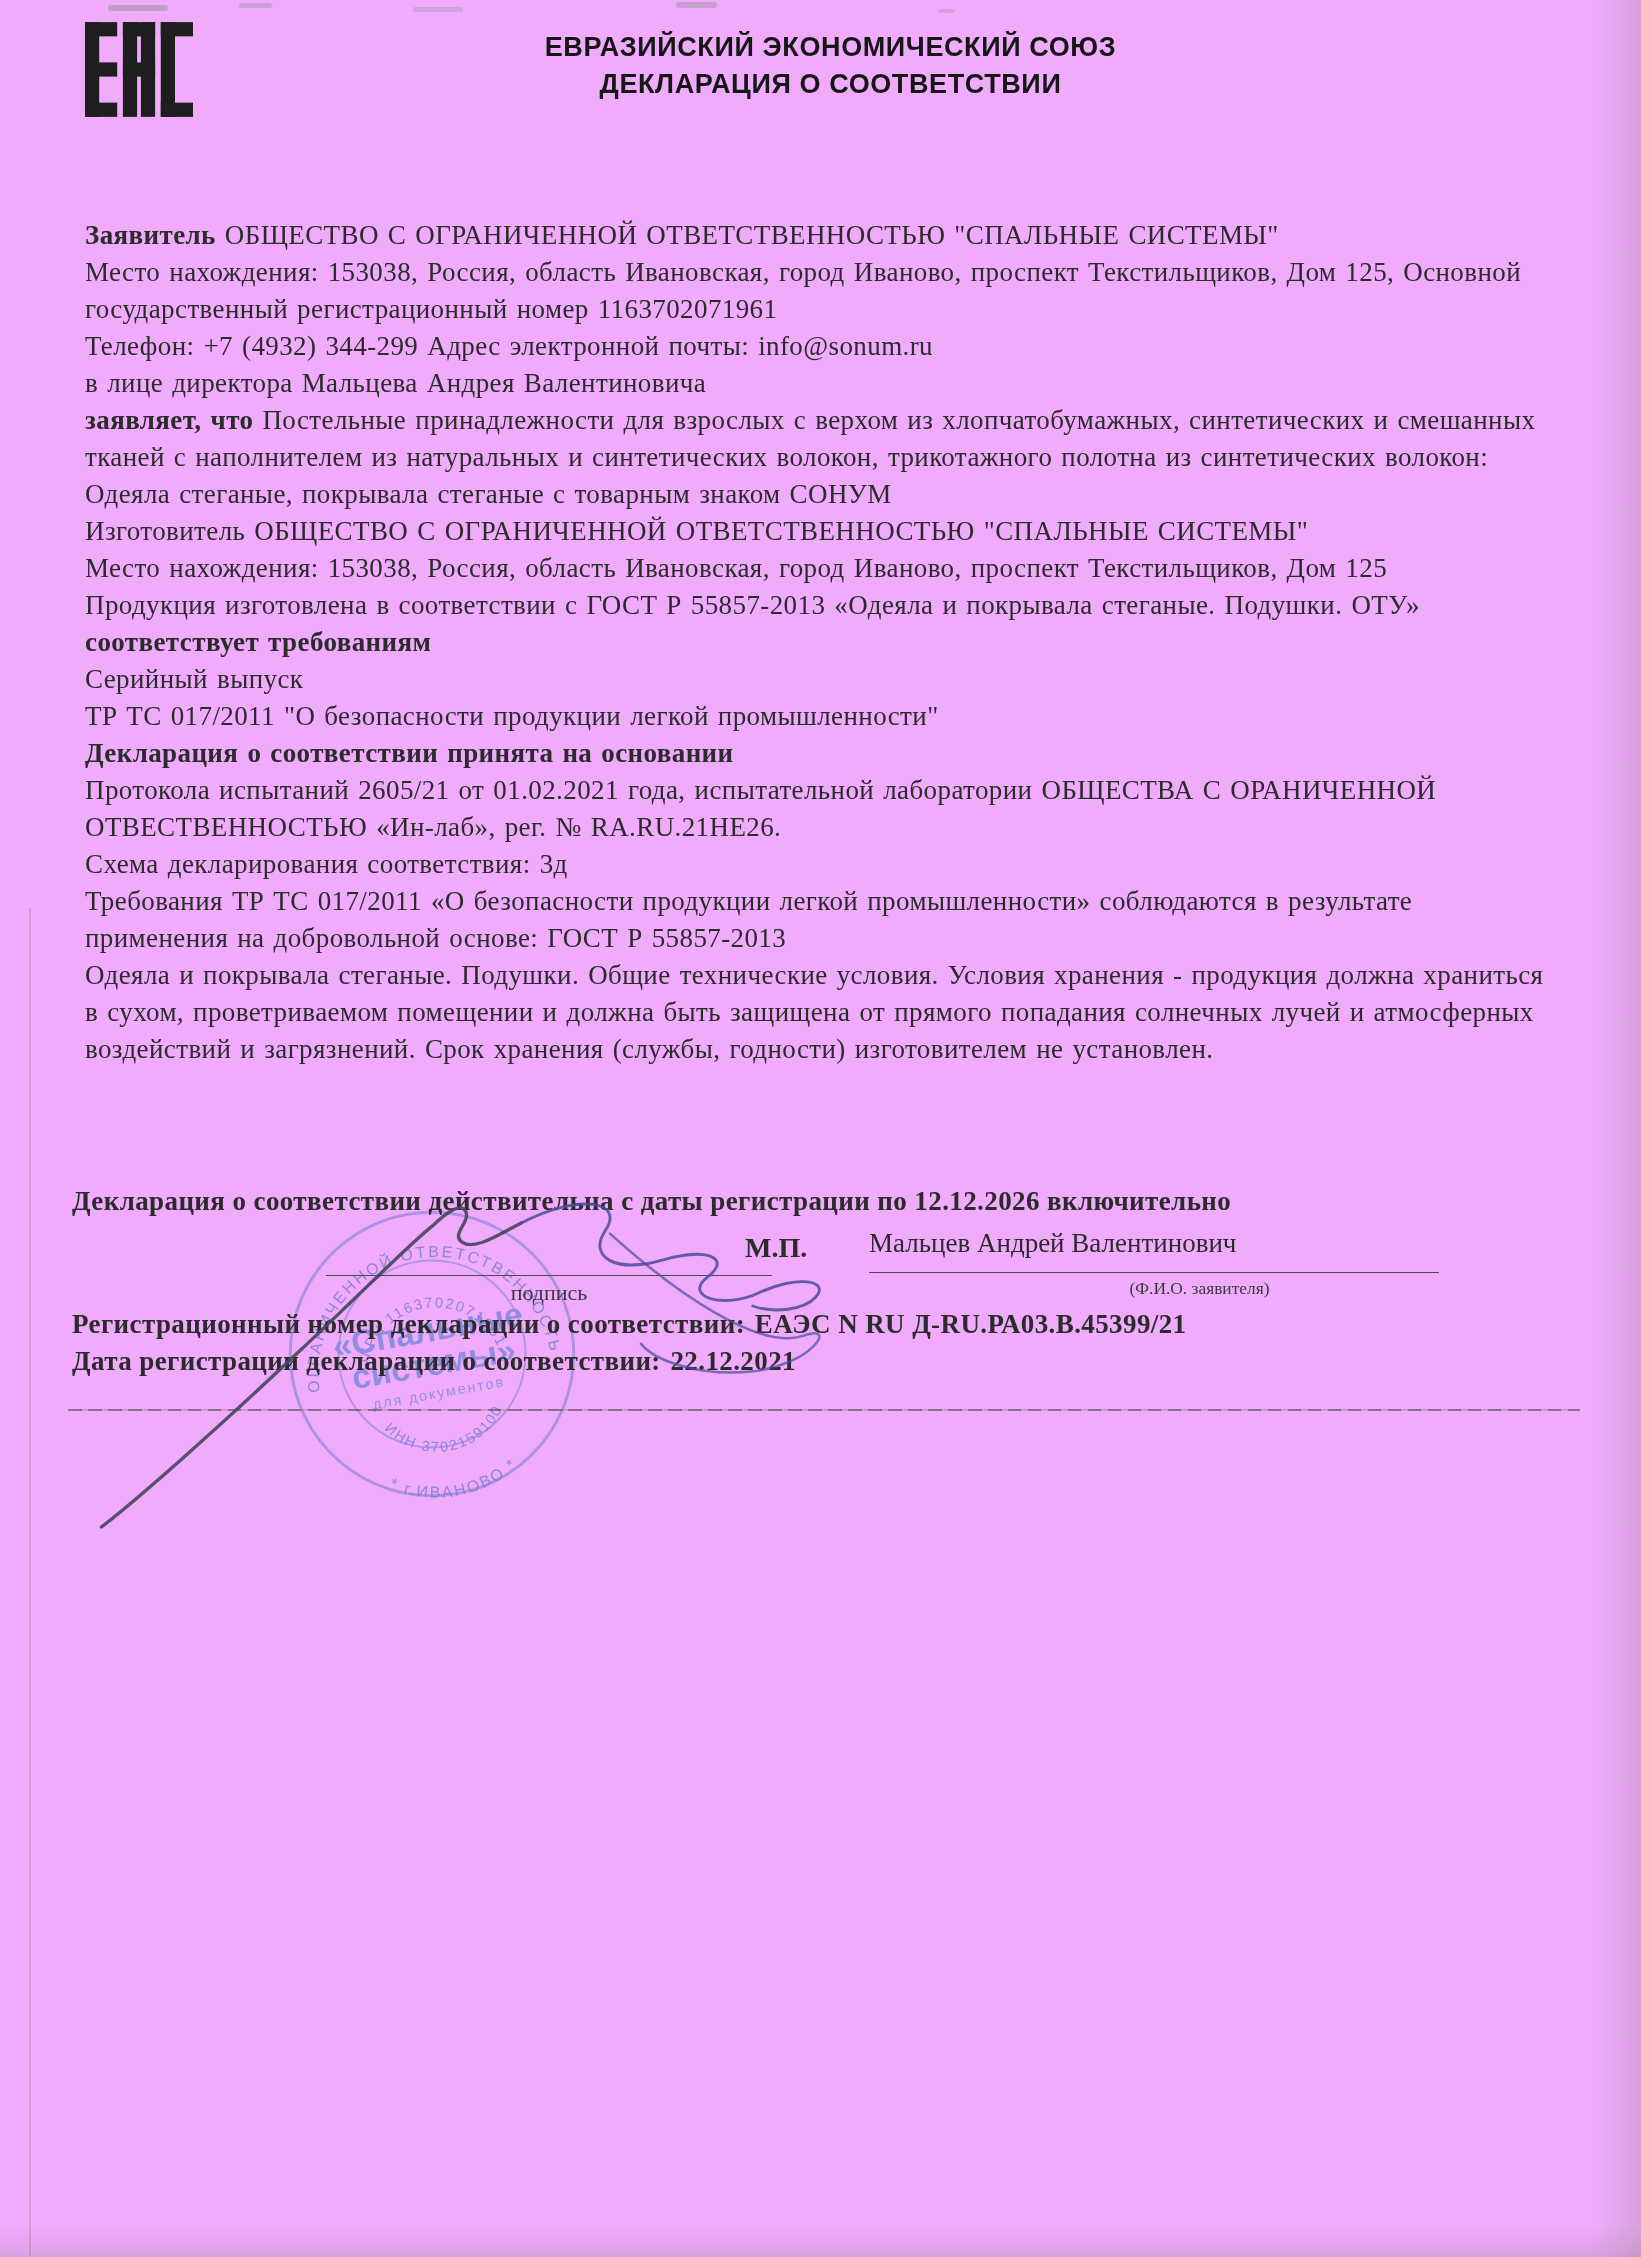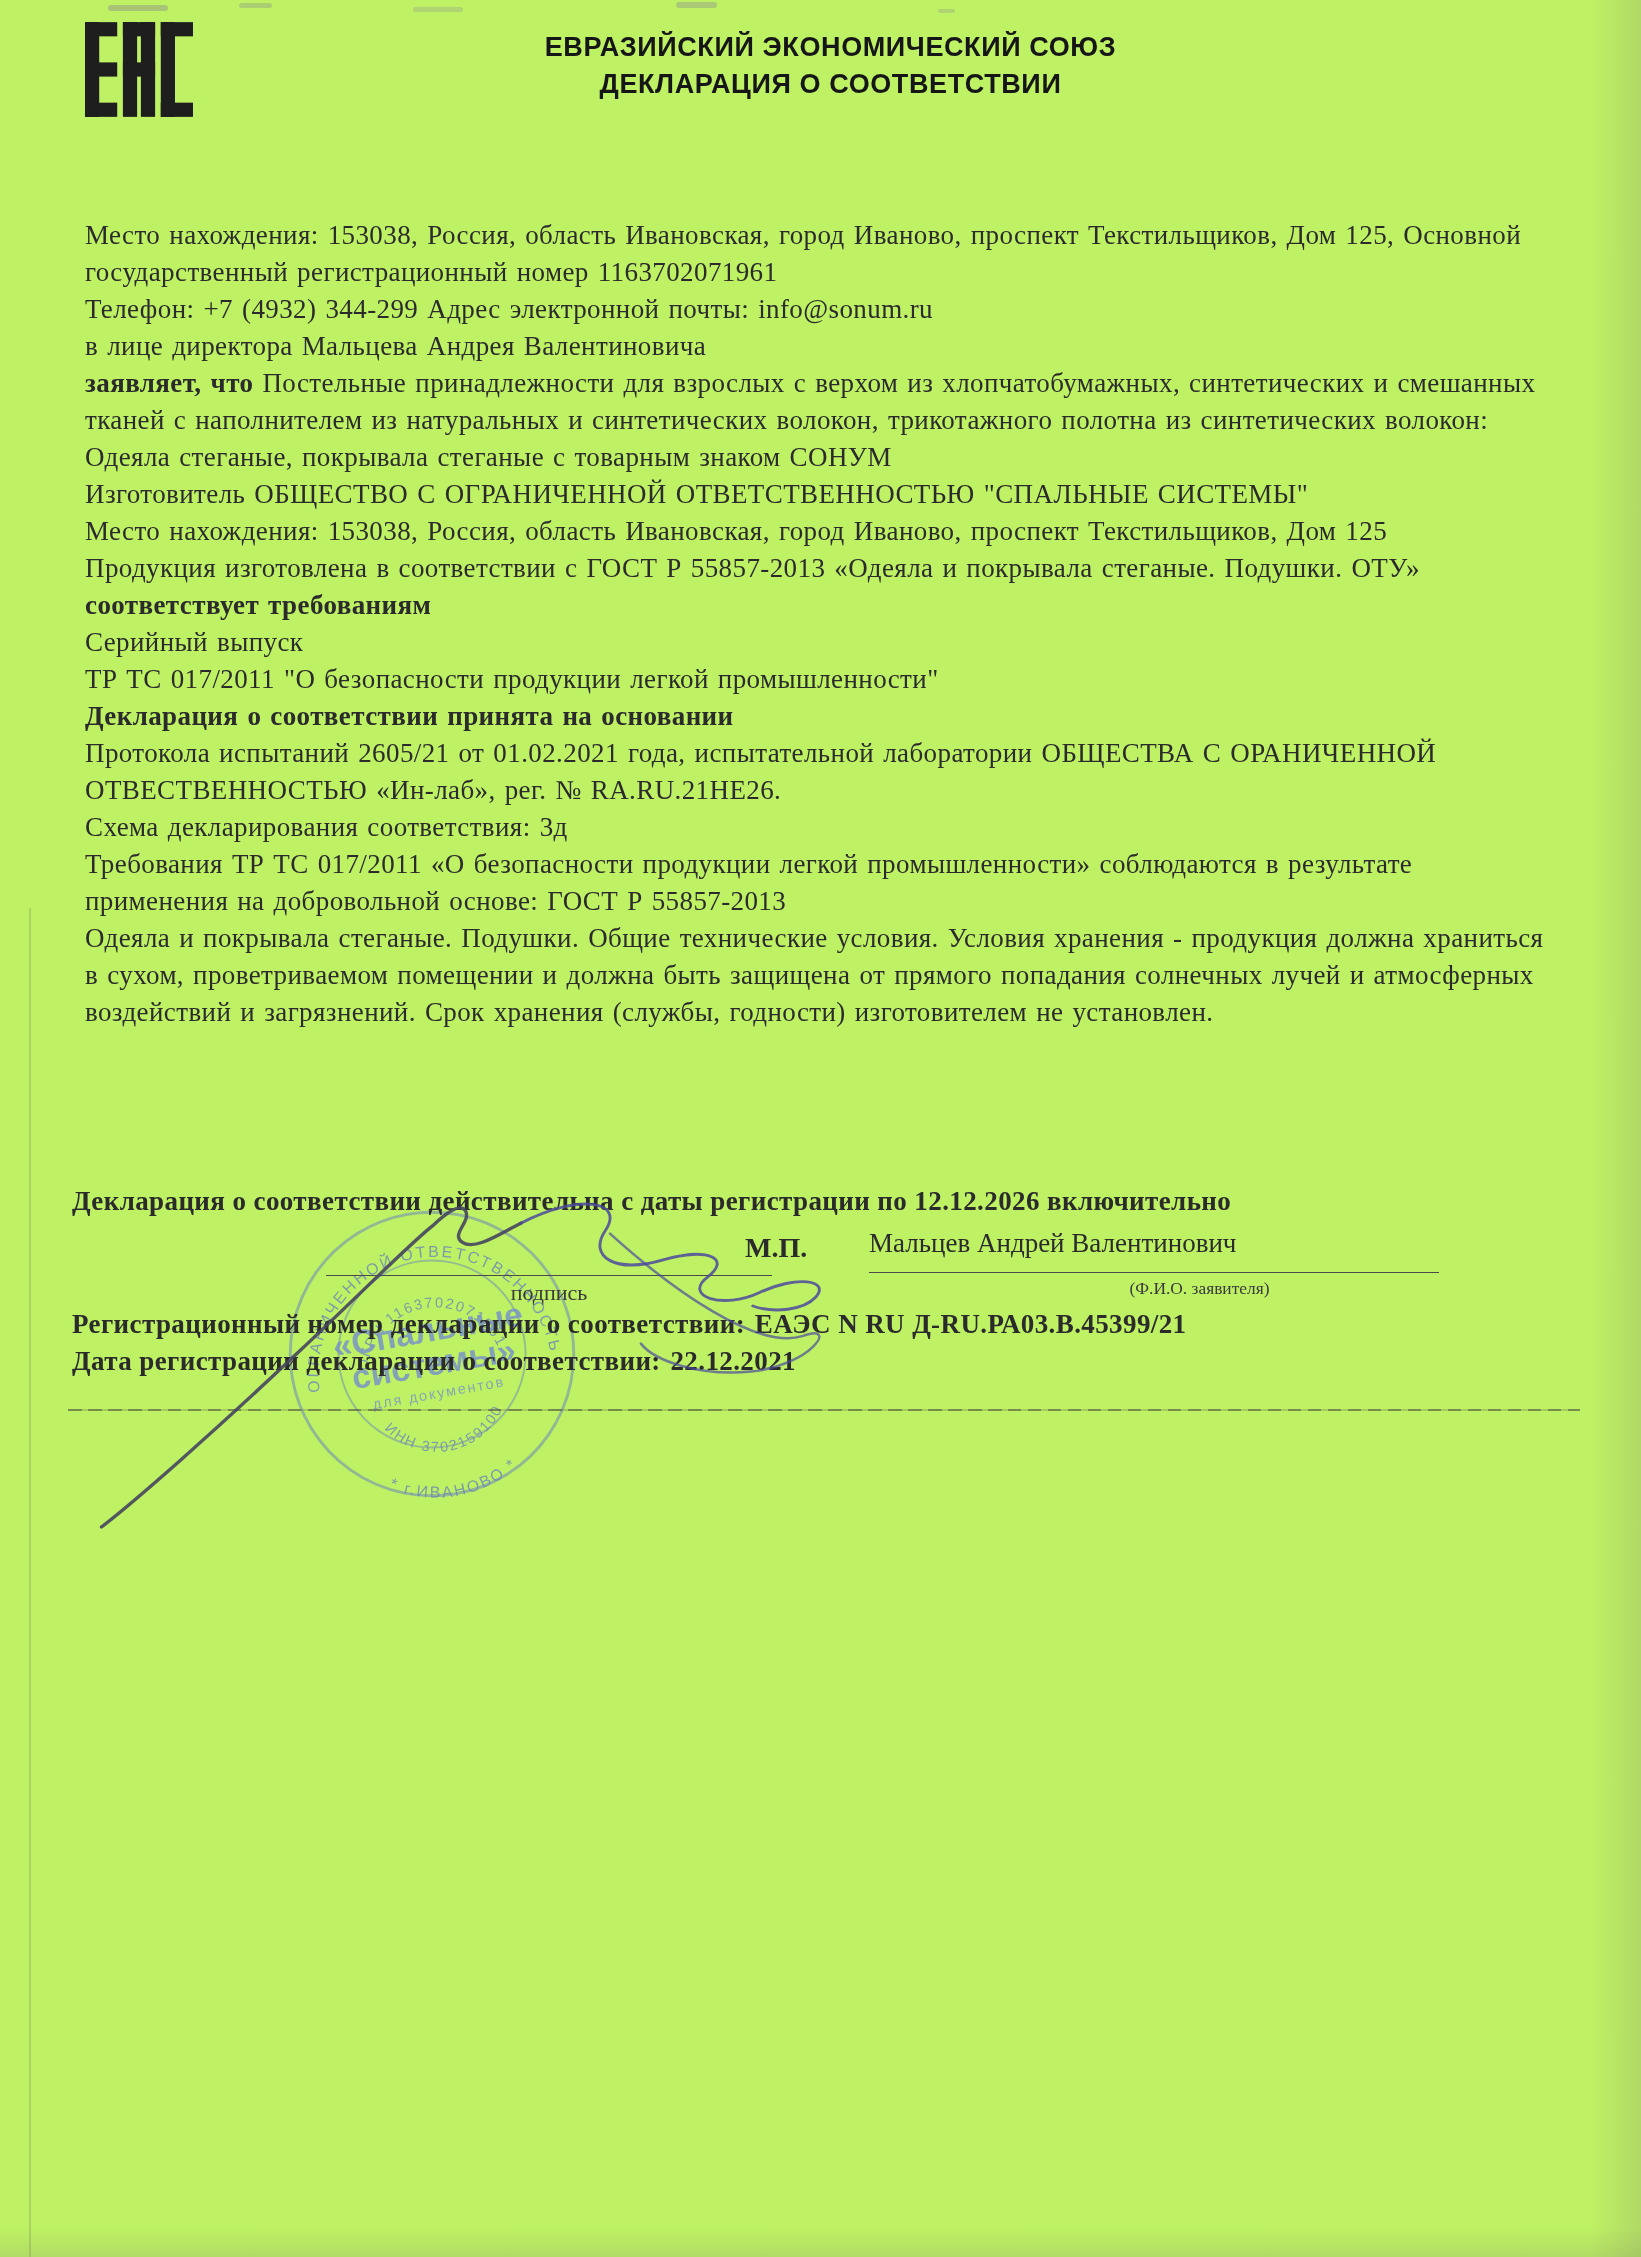--- a/index.html
+++ b/index.html
@@ -1,20 +1,20 @@
 <!DOCTYPE html>
 <html><head>
 <meta charset="utf-8">
 <style>
   html,body{margin:0;padding:0;}
   body{background:#888;}
   #page{
     position:relative;
     width:1641px;height:2257px;
-    background:#bef264;
+    background:#f0abfc;
     overflow:hidden;
     font-family:"Liberation Serif", serif;
     color:#2b2b2b;
   }
   
   .eac-logo{position:absolute;left:85px;top:21px;width:108px;height:97px;z-index:2;}
   .title-block{
     position:absolute;left:290px;top:29px;width:1081px;text-align:center;z-index:2;
     font-family:"Liberation Sans", sans-serif;font-weight:bold;font-size:27px;line-height:37px;
     color:#161616;letter-spacing:0.6px;
@@ -83,20 +83,21 @@
       <rect x="80" y="85" width="34" height="15"></rect>
     </g>
   </svg>
 
   <div class="title-block">
     <div>ЕВРАЗИЙСКИЙ ЭКОНОМИЧЕСКИЙ СОЮЗ</div>
     <div>ДЕКЛАРАЦИЯ О СООТВЕТСТВИИ</div>
   </div>
 
   <div class="doc-body">
+    <p class="ln"><b>Заявитель</b> <span>ОБЩЕСТВО С ОГРАНИЧЕННОЙ ОТВЕТСТВЕННОСТЬЮ "СПАЛЬНЫЕ СИСТЕМЫ"</span></p>
     <p class="ln">Место нахождения: 153038, Россия, область Ивановская, город Иваново, проспект Текстильщиков, Дом 125, Основной государственный регистрационный номер 1163702071961</p>
     <p class="ln">Телефон: +7 (4932) 344-299 Адрес электронной почты: info@sonum.ru</p>
     <p class="ln">в лице директора Мальцева Андрея Валентиновича</p>
     <p class="ln"><b>заявляет, что</b> <span>Постельные принадлежности для взрослых с верхом из хлопчатобумажных, синтетических и смешанных тканей с наполнителем из натуральных и синтетических волокон, трикотажного полотна из синтетических волокон: Одеяла стеганые, покрывала стеганые с товарным знаком СОНУМ</span></p>
     <p class="ln">Изготовитель ОБЩЕСТВО С ОГРАНИЧЕННОЙ ОТВЕТСТВЕННОСТЬЮ "СПАЛЬНЫЕ СИСТЕМЫ"</p>
     <p class="ln">Место нахождения: 153038, Россия, область Ивановская, город Иваново, проспект Текстильщиков, Дом 125</p>
     <p class="ln">Продукция изготовлена в соответствии с ГОСТ Р 55857-2013 «Одеяла и покрывала стеганые. Подушки. ОТУ»</p>
     <p class="ln bold">соответствует требованиям</p>
     <p class="ln">Серийный выпуск</p>
     <p class="ln">ТР ТС 017/2011 "О безопасности продукции легкой промышленности"</p>

